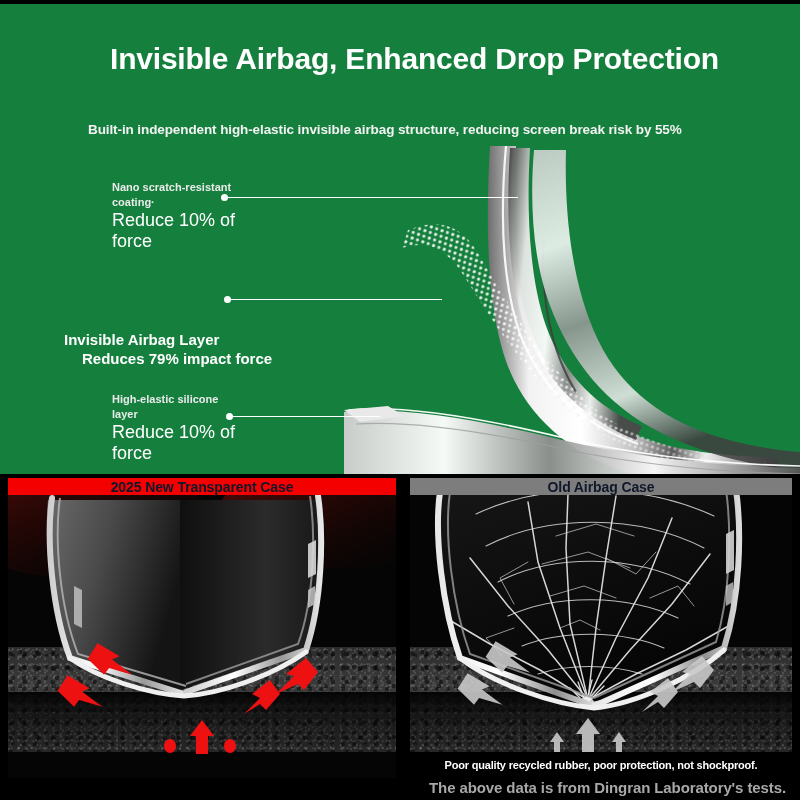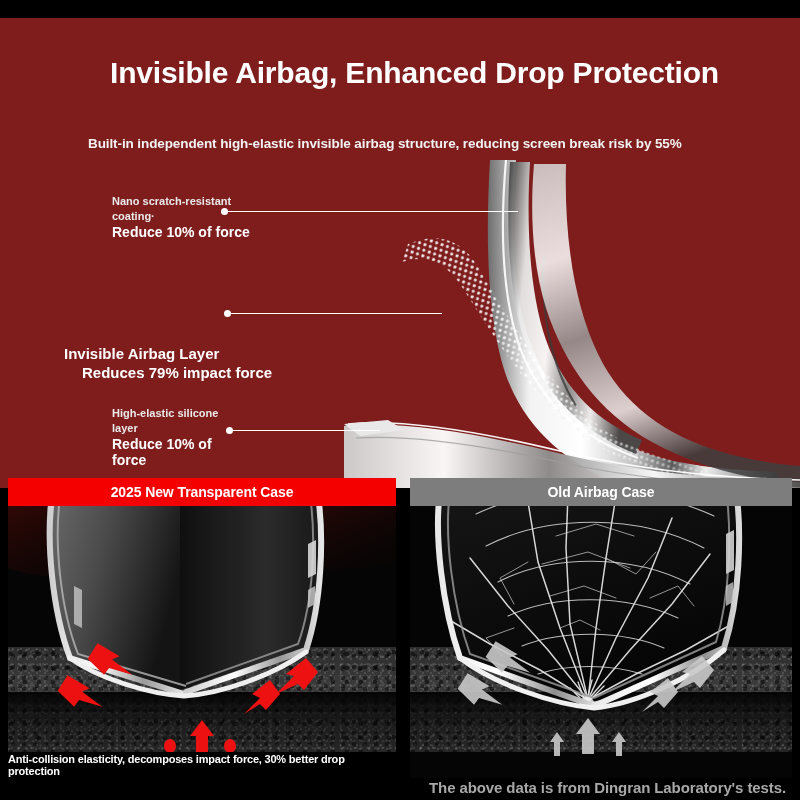--- a/index.html
+++ b/index.html
@@ -4,36 +4,36 @@
 <style>
   * { margin:0; padding:0; box-sizing:border-box; }
   html,body { background:#000; }
   body {
     width:800px; height:800px;
     font-family:"Liberation Sans", sans-serif;
     color:#fff; overflow:hidden; position:relative;
   }
 
   
-  #hero { position:absolute; left:0; top:18px; width:800px; height:470px; background:#7f1d1d; overflow:hidden; }
+  #hero { position:absolute; left:0; top:4px; width:800px; height:470px; background:#15803d; overflow:hidden; }
 
   #headline {
     position:absolute; left:110px; top:36px; width:620px;
     font-size:30px; line-height:1.28; font-weight:700;
     letter-spacing:-0.2px; color:#ffffff;
   }
   #subhead {
     position:absolute; left:88px; top:118px; width:700px;
     font-size:13.5px; font-weight:700; color:#f2f2f2; letter-spacing:-0.1px;
   }
 
   
   .ann { position:absolute; }
   .ann .small { font-size:11px; font-weight:700; color:#eaeaea; line-height:1.35; }
-  .ann .big   { font-size:14px;  font-weight:700; color:#ffffff; line-height:1.2; }
+  .ann .big   { font-size:18px;  font-weight:400; color:#ffffff; line-height:1.2; }
   .ann .big2  { font-size:15px;  font-weight:700; color:#ffffff; line-height:1.25; }
 
   #ann1 { left:112px; top:176px; width:150px; }
   #ann2 { left:64px;  top:283px; width:260px;margin-top:44px; }
   #ann3 { left:112px; top:388px; width:130px; }
   #ann2 .big2 { padding-left:18px; }
 
   .leader { position:absolute; height:1px; background:#ffffff; }
   .dot { position:absolute; width:7px; height:7px; border-radius:50%; background:#fff; }
 
@@ -45,23 +45,23 @@
     position:absolute; right:14px; bottom:4px;
     font-size:15px; font-weight:700; color:#a8a8a8; letter-spacing:-0.1px;
   }
 
   
   .panel { position:absolute; top:478px; height:300px; overflow:hidden; background:#050505; }
   #panel-left  { left:8px;   width:388px; }
   #panel-right { left:410px; width:382px; }
 
   .banner {
-    position:absolute; left:0; top:0; width:100%; height:28px; z-index:6;
+    position:absolute; left:0; top:0; width:100%; height:17px; z-index:6;
     display:flex; align-items:center; justify-content:center;
-    font-size:14px; font-weight:700; color:#ffffff; letter-spacing:-0.1px;
+    font-size:14px; font-weight:700; color:#0f172a; letter-spacing:-0.1px;
   }
   .banner-red  { background:#f50000; }
   .banner-gray { background:#7d7d7d; }
 
   .caption {
     position:absolute; left:0; bottom:0; width:100%; height:26px; z-index:6;
     display:flex; align-items:center; justify-content:center;
     background:#000;
     font-size:11px; font-weight:700; color:#ffffff; letter-spacing:-0.2px;
   }
@@ -258,21 +258,20 @@
       <path d="M122,200 L104,182 L112,180 L92,164 L80,178 L94,196 L100,190 Z" transform="rotate(-8 100,182)"></path>
       <path d="M92,232 L74,214 L82,212 L62,196 L50,210 L64,228 L70,222 Z" transform="rotate(-8 70,214)"></path>
       <path d="M268,216 L286,198 L278,196 L298,180 L310,194 L296,212 L290,206 Z"></path>
       <path d="M236,236 L252,220 L244,216 L262,202 L272,216 L258,232 L252,226 Z"></path>
       <path d="M182,258 L194,242 L206,258 L200,258 L200,276 L188,276 L188,258 Z"></path>
       <ellipse cx="162" cy="268" rx="6" ry="7"></ellipse>
       <ellipse cx="222" cy="268" rx="6" ry="7"></ellipse>
     </g>
   </svg>
 
-  <div class="caption">Anti-collision elasticity, decomposes impact force, 30% better drop protection</div>
 </div>
 
 <div class="panel" id="panel-right">
   <div class="banner banner-gray">Old Airbag Case</div>
 
   <div class="ground"></div>
   <div class="ground-fade"></div>
 
   <svg width="382" height="300" viewBox="0 0 382 300" style="position:absolute;left:0;top:0;z-index:3;">
     <defs>
@@ -346,15 +345,16 @@
       <path d="M118,198 L100,180 L108,178 L88,162 L76,176 L90,194 L96,188 Z" transform="rotate(-8 96,180)"></path>
       <path d="M90,230 L72,212 L80,210 L60,194 L48,208 L62,226 L68,220 Z" transform="rotate(-8 68,212)"></path>
       <path d="M262,214 L280,196 L272,194 L292,178 L304,192 L290,210 L284,204 Z"></path>
       <path d="M232,234 L248,218 L240,214 L258,200 L268,214 L254,230 L248,224 Z"></path>
       <path d="M166,256 L178,240 L190,256 L184,256 L184,276 L172,276 L172,256 Z"></path>
       <path d="M140,264 L147,254 L154,264 L150,264 L150,278 L144,278 L144,264 Z"></path>
       <path d="M202,264 L209,254 L216,264 L212,264 L212,278 L206,278 L206,264 Z"></path>
     </g>
   </svg>
 
+  <div class="caption">Poor quality recycled rubber, poor protection, not shockproof.</div>
 </div>
 
 <div id="disclaimer">The above data is from Dingran Laboratory's tests.</div>
 
 </body></html>

